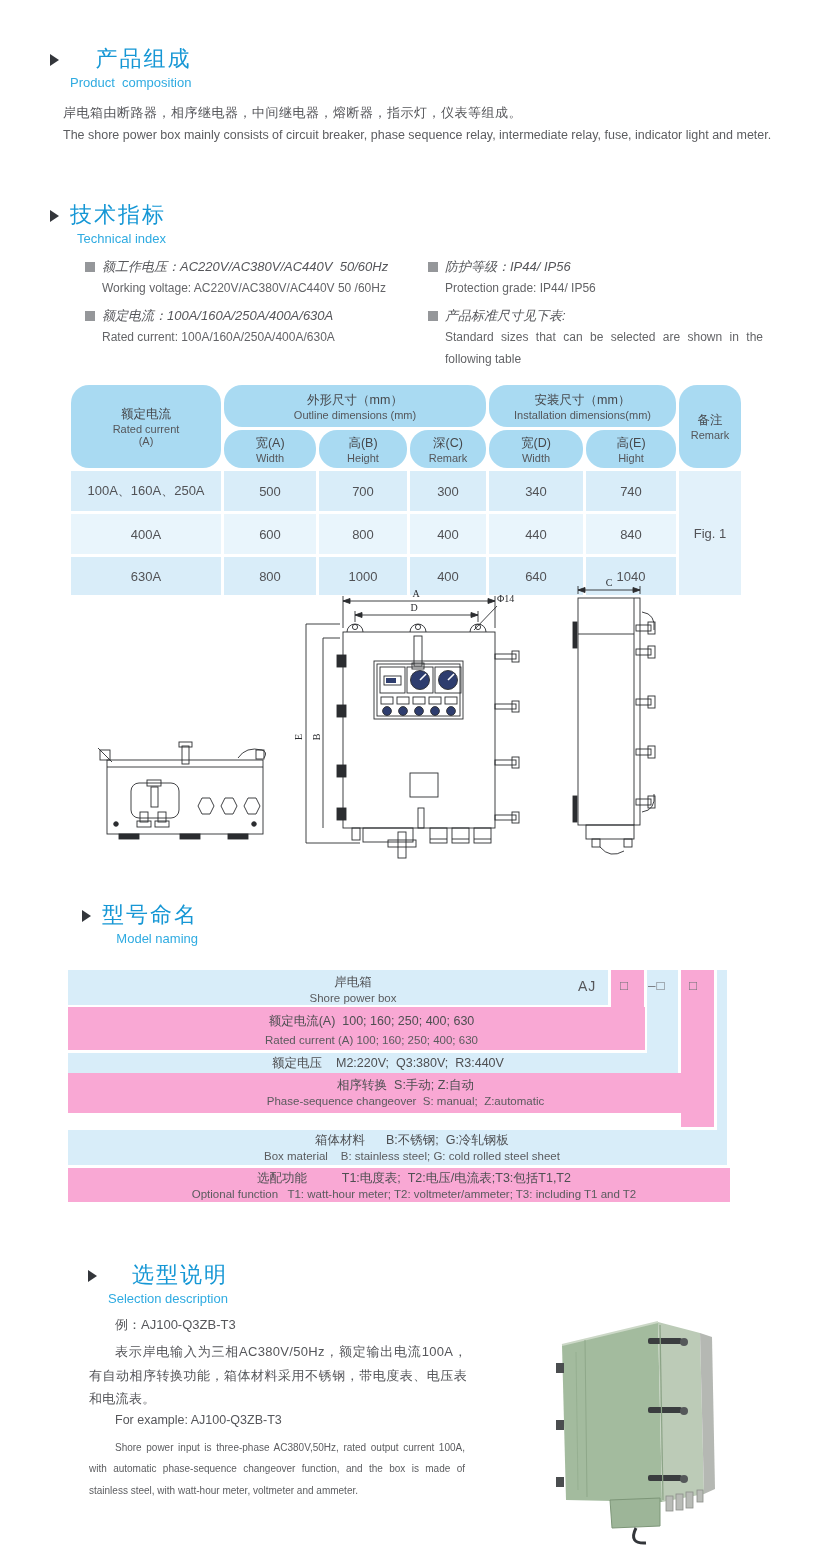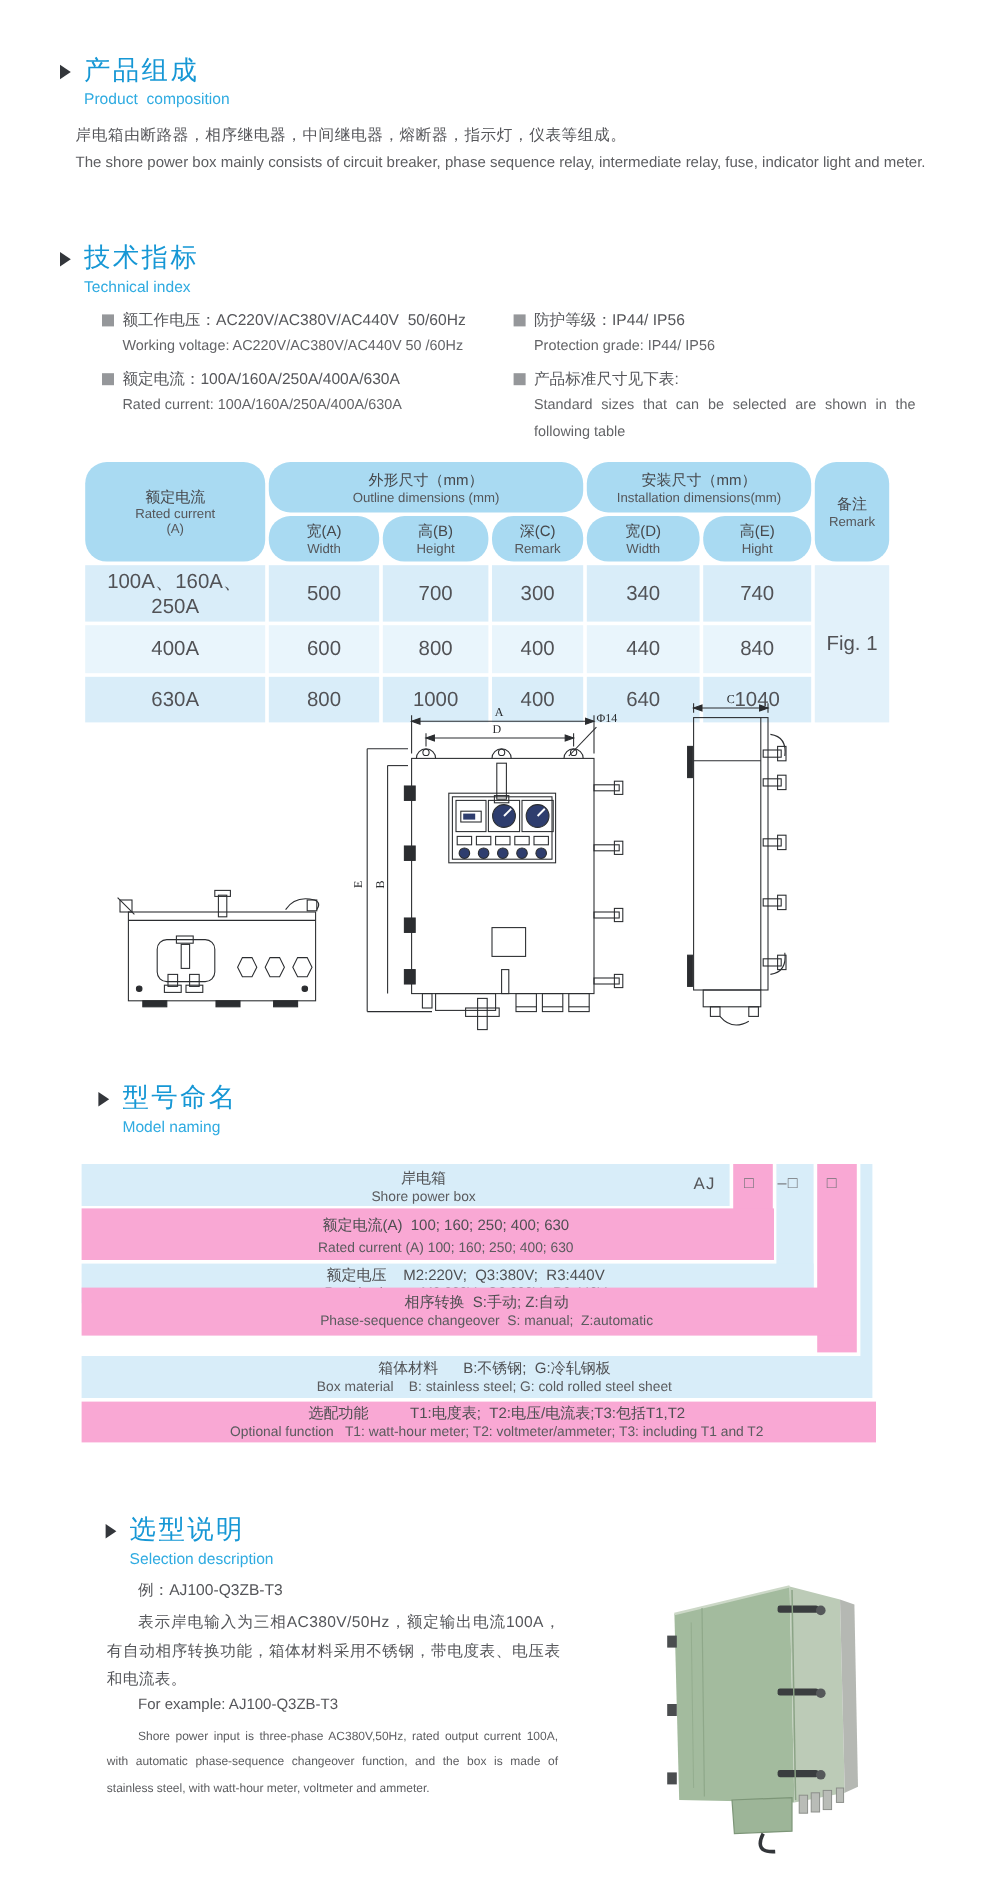--- a/index.html
+++ b/index.html
@@ -1,46 +1,46 @@
 <!DOCTYPE html>
 <html><head>
 <meta charset="utf-8">
 <style>
   html,body{margin:0;padding:0;background:#ffffff;}
   .page{position:relative;width:830px;height:1568px;background:#fff;overflow:hidden;
         font-family:"Liberation Sans","DejaVu Sans",sans-serif;color:#58595b;}
   .pre{white-space:pre-wrap;}
 
   
-  .sec-head{position:absolute;display:flex;gap:11px;align-items:flex-start;}
+  .sec-head{position:absolute;display:flex;gap:11px;align-items:flex-start;text-align:right;}
   .tri{width:0;height:0;border-left:9px solid #33363b;border-top:6px solid transparent;
        border-bottom:6px solid transparent;margin-top:7px;flex:0 0 auto;}
   .t-cn{font-size:22px;color:#1697d5;letter-spacing:2px;line-height:1.1;}
   .t-en{font-size:13px;color:#2fabe1;margin-top:4px;}
 
   .body-cn{position:absolute;font-size:13px;color:#55565a;letter-spacing:.5px;text-align:center;}
   .body-en{position:absolute;font-size:12.5px;color:#5c5d60;}
 
   
   .spec{position:absolute;}
-  .spec-cn{font-size:13px;color:#55565a;display:flex;align-items:center;}
+  .spec-cn{font-size:13px;color:#55565a;display:flex;align-items:center;font-style:italic;}
   .sq{display:inline-block;width:10px;height:10px;background:#95979a;margin-right:7px;flex:0 0 auto;}
   .spec-en{font-size:12px;color:#636467;margin-left:17px;margin-top:2px;line-height:1.8;}
   .just{text-align:justify;width:318px;}
 
   
   table.dims{position:absolute;left:68px;top:382px;border-collapse:separate;border-spacing:3px;table-layout:fixed;}
   table.dims td{text-align:center;vertical-align:middle;padding:2px 0;}
   td.th{background:#a9daf2;border-radius:18px;}
   td.r0{background:#d9edf9;}
   td.r1{background:#e9f5fc;}
   td.rem{background:#e2f1fa;}
   .h-cn{font-size:12.5px;color:#46484c;}
   .h-en{font-size:11px;color:#55565a;}
-  .v{font-size:17px;color:#515256;}
+  .v{font-size:13px;color:#515256;}
 
   
   .model-table{position:absolute;left:68px;top:970px;width:662px;height:232px;}
   .mrow,.mcol{position:absolute;text-align:center;}
   .mblue{background:#d8edf9;}
   .mgray{background:#f9a8d4;}
   .m-cn{font-size:12.5px;color:#4e4f52;padding:4px 0 0 30px;}
   .m-en{font-size:11.5px;color:#5a5b5e;padding:1px 0 0 30px;}
   .mcode{position:absolute;font-size:14px;color:#55565a;letter-spacing:1px;}
   .mbox{position:absolute;font-size:13.5px;color:#707276;letter-spacing:1px;}

